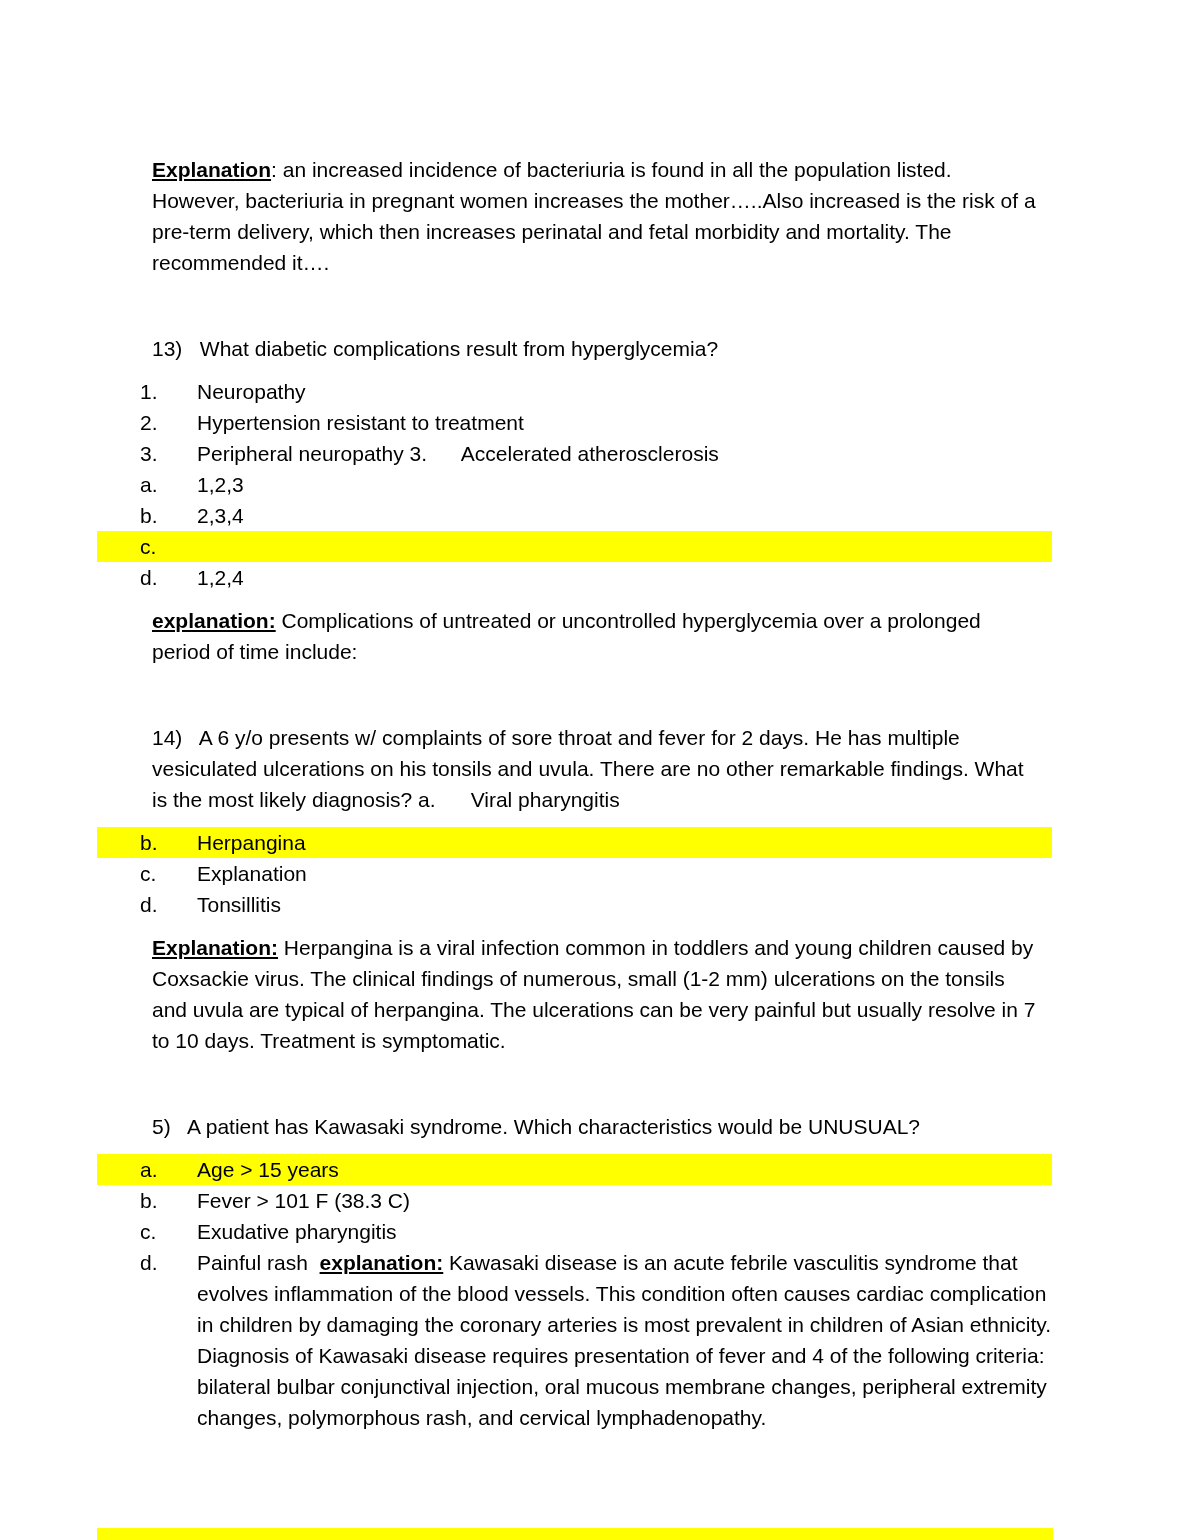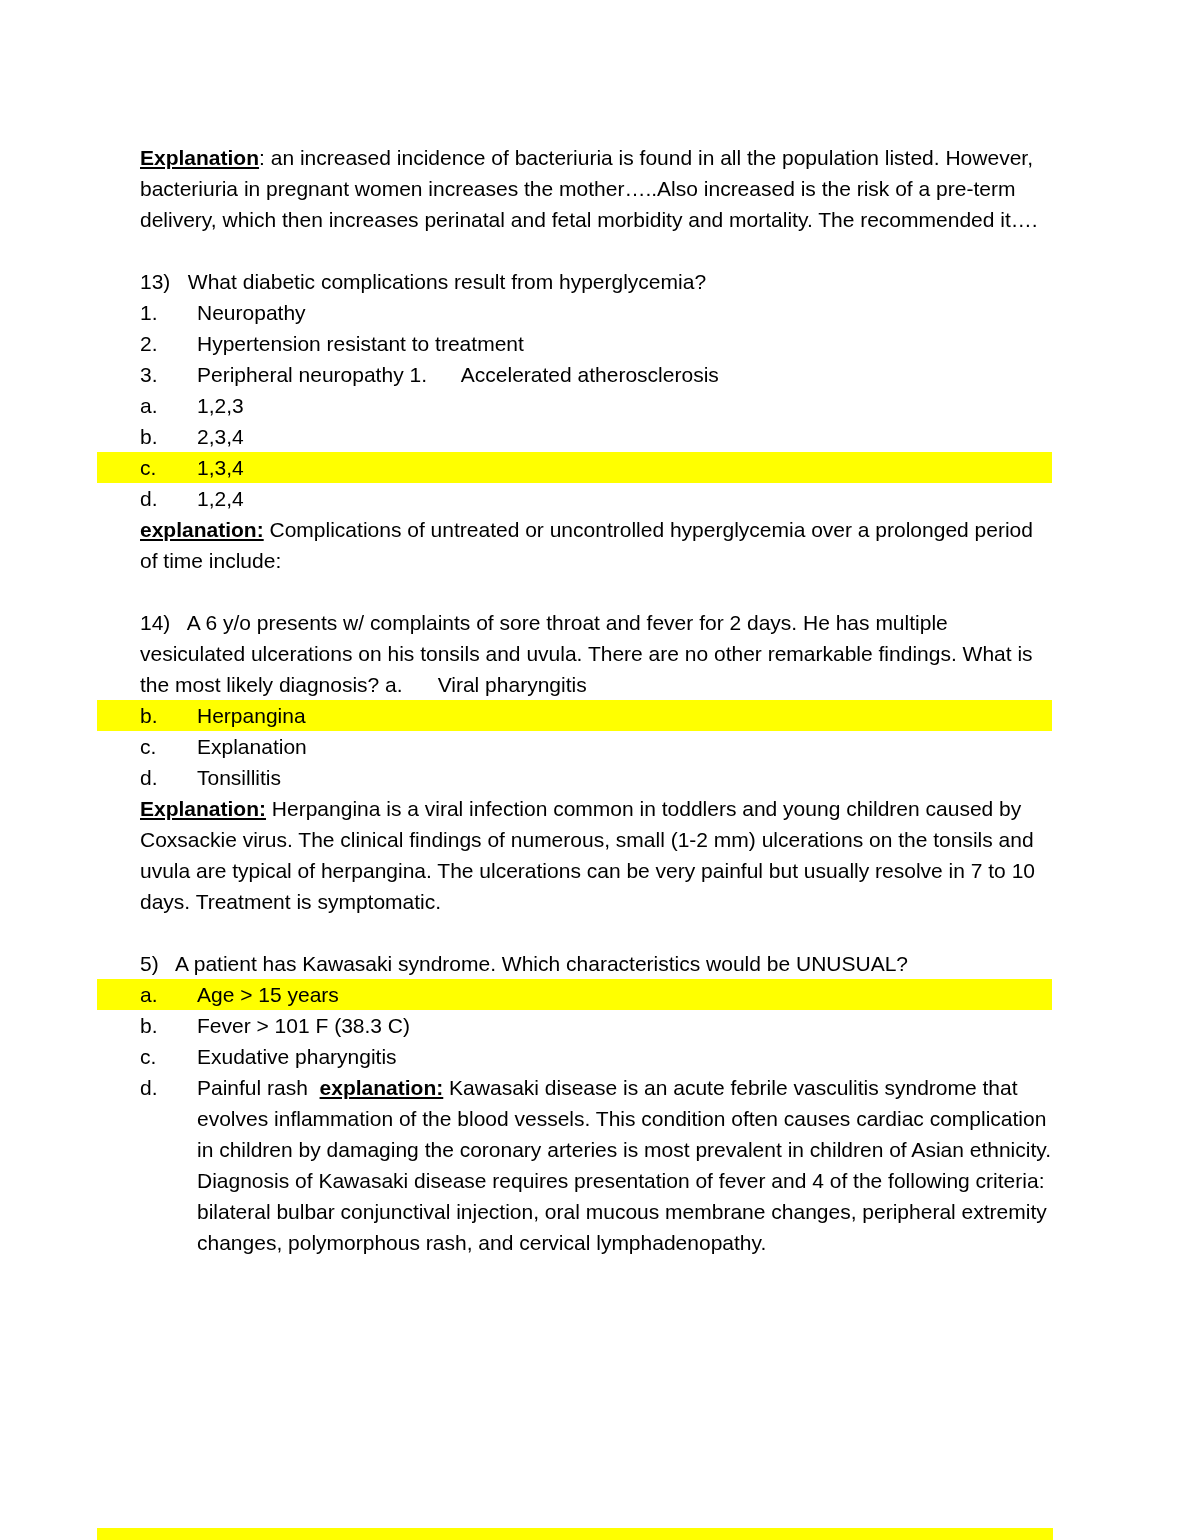--- a/index.html
+++ b/index.html
@@ -18,21 +18,21 @@
     color: #000000;
     overflow: hidden;
   }
   .content {
     position: absolute;
     left: 140px;
     top: 142px;
     width: 912px;
   }
   .para {
-    margin: 0;
+    margin: 12px;
     white-space: pre-wrap;
   }
   .spacer {
     height: 31px;
   }
   .label {
     font-weight: bold;
     text-decoration: underline;
   }
   .opt-row {
@@ -76,33 +76,32 @@
     <div class="opt-row">
       <span class="opt-marker">1.</span>
       <span class="opt-text">Neuropathy</span>
     </div>
     <div class="opt-row">
       <span class="opt-marker">2.</span>
       <span class="opt-text">Hypertension resistant to treatment</span>
     </div>
     <div class="opt-row">
       <span class="opt-marker">3.</span>
-      <span class="opt-text">Peripheral neuropathy 1.      Accelerated atherosclerosis</span>
+      <span class="opt-text">Peripheral neuropathy 3.      Accelerated atherosclerosis</span>
     </div>
     <div class="opt-row">
       <span class="opt-marker">a.</span>
       <span class="opt-text">1,2,3</span>
     </div>
     <div class="opt-row">
       <span class="opt-marker">b.</span>
       <span class="opt-text">2,3,4</span>
     </div>
     <div class="opt-row highlight">
       <span class="opt-marker">c.</span>
-      <span class="opt-text">1,3,4</span>
     </div>
     <div class="opt-row">
       <span class="opt-marker">d.</span>
       <span class="opt-text">1,2,4</span>
     </div>
 
     <p class="para"><span class="label">explanation:</span><span> Complications of untreated or uncontrolled hyperglycemia over a prolonged period of time include:</span></p>
 
     <div class="spacer"></div>
 

